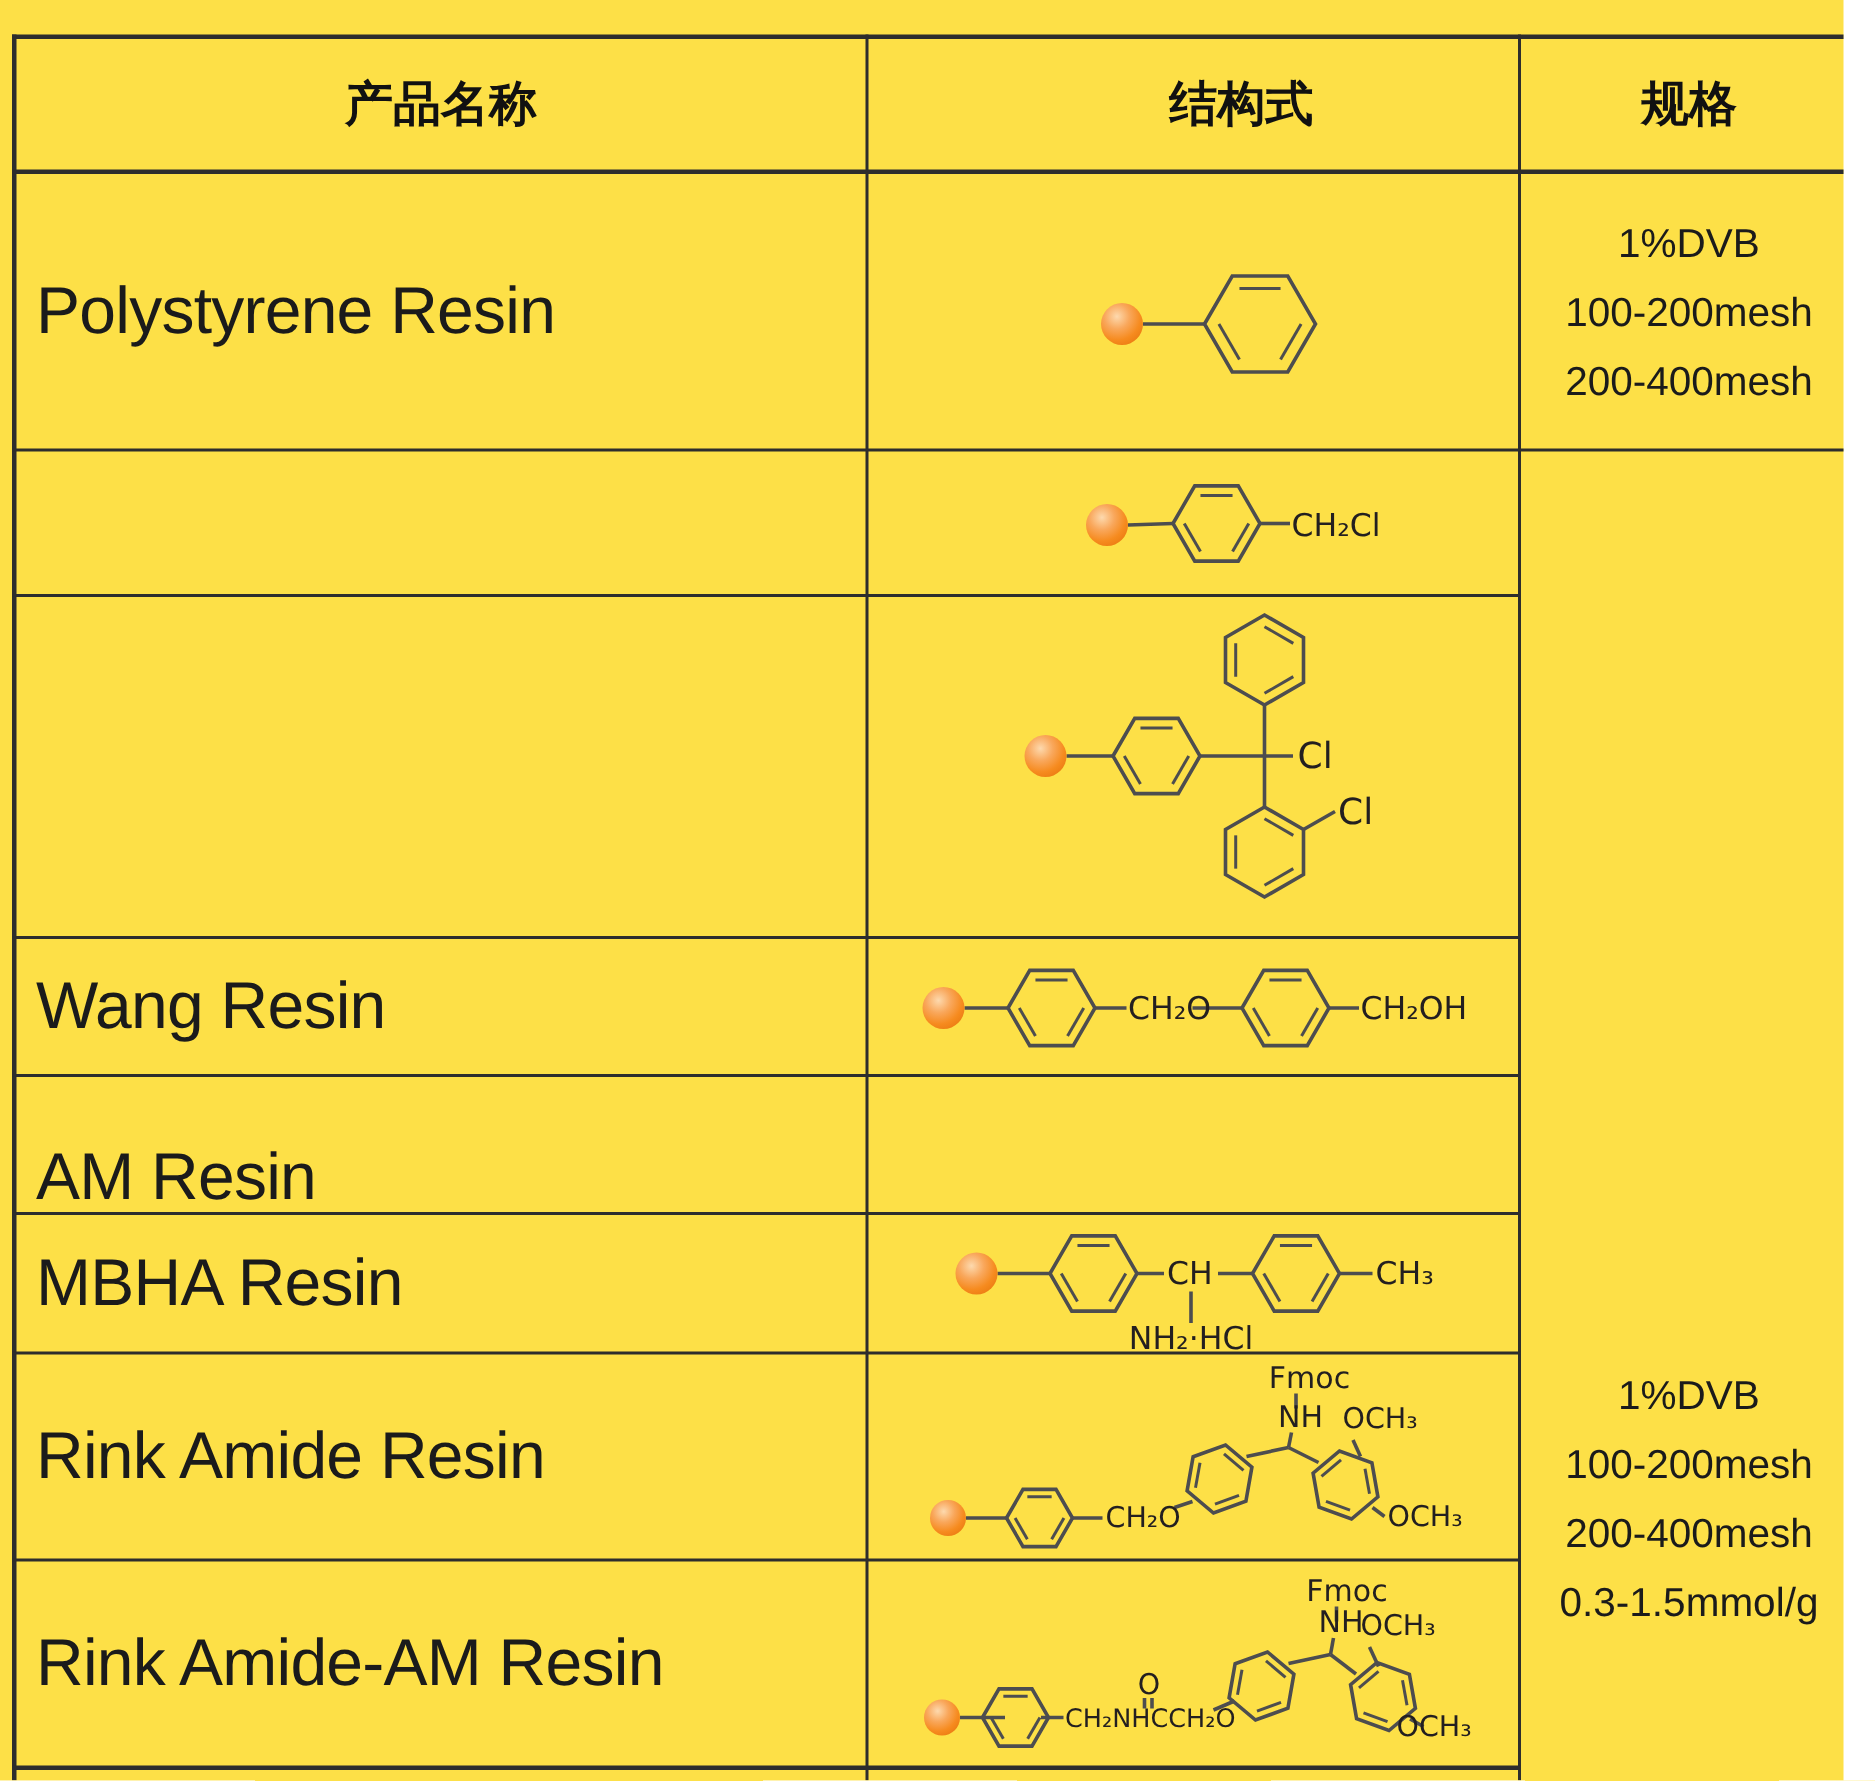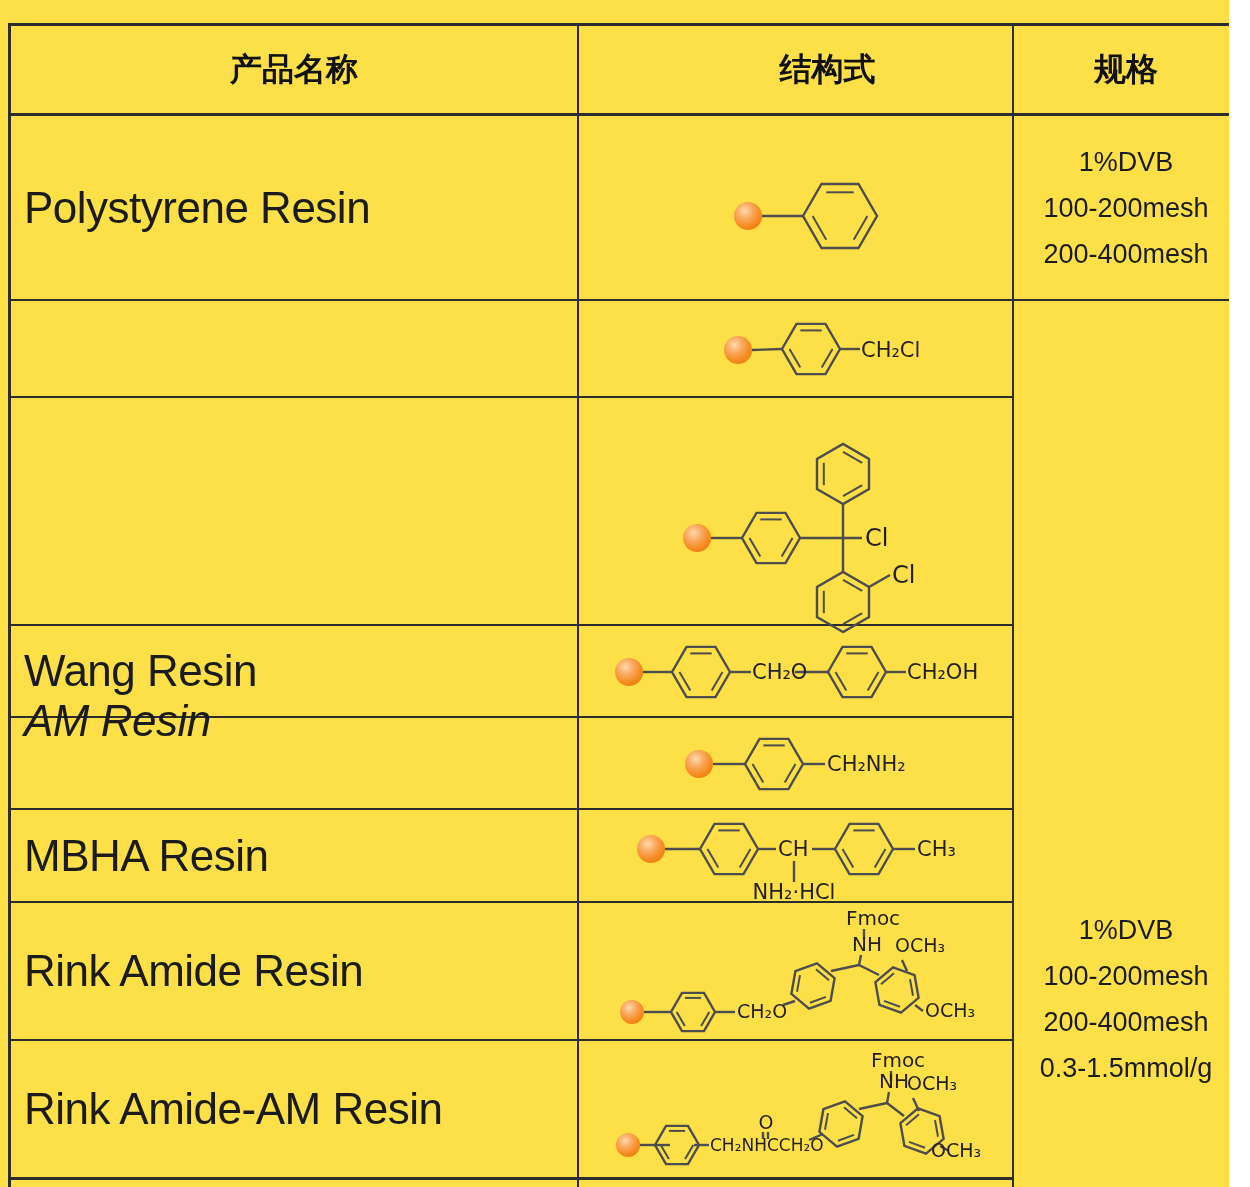--- a/index.html
+++ b/index.html
@@ -34,21 +34,21 @@
   <div class="bl" style="left:8px;top:901px;width:1006px;height:2px;"></div>
   <div class="bl" style="left:8px;top:1039px;width:1006px;height:2px;"></div>
   <div class="bl" style="left:8px;top:1177px;width:1006px;height:3px;"></div>
 
   <div class="cell hdr" style="left:11px;top:26px;width:566px;height:87px;">产品名称</div>
   <div class="cell hdr" style="left:579px;top:26px;width:433px;height:87px;margin-left:32px;">结构式</div>
   <div class="cell hdr" style="left:1014px;top:26px;width:224px;height:87px;">规格</div>
 
   <div class="cell pname" style="left:24px;top:116px;width:545px;height:183px;">Polystyrene Resin</div>
   <div class="cell pname" style="left:24px;top:626px;width:545px;height:90px;">Wang Resin</div>
-  <div class="cell pname" style="left:24px;top:676px;width:545px;height:90px;font-style:italic;">AM Resin</div>
+  <div class="cell pname" style="left:24px;top:740px;width:545px;height:90px;">AM Resin</div>
   <div class="cell pname" style="left:24px;top:810px;width:545px;height:91px;">MBHA Resin</div>
   <div class="cell pname" style="left:24px;top:903px;width:545px;height:136px;text-align:center;">Rink Amide Resin</div>
   <div class="cell pname" style="left:24px;top:1041px;width:545px;height:136px;">Rink Amide-AM Resin</div>
 
   <div class="structwrap" style="left:579px;top:116px;">
     <svg class="struct" width="433" height="183" viewBox="0 0 433 183">
         <line x1="183" y1="100" x2="224" y2="100" stroke="#4d4d4f" stroke-width="2.4"></line>
         <polygon points="224.0,100.0 242.5,68.0 279.5,68.0 298.0,100.0 279.5,132.0 242.5,132.0" fill="none" stroke="#4d4d4f" stroke-width="2.4"></polygon>
         <line x1="247.3" y1="76.3" x2="274.7" y2="76.3" stroke="#4d4d4f" stroke-width="2"></line>
         <line x1="288.4" y1="100.0" x2="274.7" y2="123.7" stroke="#4d4d4f" stroke-width="2"></line>
@@ -77,21 +77,21 @@
             <stop offset="0%" stop-color="#fdd9ae"></stop>
             <stop offset="40%" stop-color="#f9a75b"></stop>
             <stop offset="75%" stop-color="#f68b1f"></stop>
             <stop offset="100%" stop-color="#ec7c12"></stop>
           </radialGradient>
         </defs>
         <circle cx="135" cy="49" r="14" fill="url(#beadgrad1)"></circle>
         <text x="258" y="56" font-size="21" text-anchor="start" fill="#231f20">CH₂Cl</text>
       </svg>
     </div>
-  <div class="structwrap" style="left:579px;top:422px;border-radius:21px;">
+  <div class="structwrap" style="left:579px;top:388px;border-radius:21px;">
     <svg class="struct" width="433" height="226" viewBox="0 0 433 226">
         <line x1="132" y1="116" x2="163" y2="116" stroke="#4d4d4f" stroke-width="2.4"></line>
         <line x1="221" y1="116" x2="283" y2="116" stroke="#4d4d4f" stroke-width="2.4"></line>
         <line x1="264" y1="116" x2="264" y2="82" stroke="#4d4d4f" stroke-width="2.4"></line>
         <line x1="264" y1="116" x2="264" y2="150" stroke="#4d4d4f" stroke-width="2.4"></line>
         <line x1="290" y1="165" x2="311" y2="153" stroke="#4d4d4f" stroke-width="2.4"></line>
         <polygon points="163.0,116.0 177.5,90.9 206.5,90.9 221.0,116.0 206.5,141.1 177.5,141.1" fill="none" stroke="#4d4d4f" stroke-width="2.4"></polygon>
         <line x1="181.3" y1="97.4" x2="202.7" y2="97.4" stroke="#4d4d4f" stroke-width="2"></line>
         <line x1="213.5" y1="116.0" x2="202.7" y2="134.6" stroke="#4d4d4f" stroke-width="2"></line>
         <line x1="181.3" y1="134.6" x2="170.5" y2="116.0" stroke="#4d4d4f" stroke-width="2"></line>
@@ -134,40 +134,20 @@
           <radialGradient id="beadgrad3" cx="38%" cy="32%" r="75%">
             <stop offset="0%" stop-color="#fdd9ae"></stop>
             <stop offset="40%" stop-color="#f9a75b"></stop>
             <stop offset="75%" stop-color="#f68b1f"></stop>
             <stop offset="100%" stop-color="#ec7c12"></stop>
           </radialGradient>
         </defs>
         <circle cx="50" cy="46" r="14" fill="url(#beadgrad3)"></circle>
         <text x="173" y="53" font-size="21" text-anchor="start" fill="#231f20">CH₂O</text>
         <text x="328" y="53" font-size="21" text-anchor="start" fill="#231f20">CH₂OH</text>
-      </svg>
-    </div>
-  <div class="structwrap" style="left:579px;top:718px;">
-    <svg class="struct" width="433" height="90" viewBox="0 0 433 90">
-        <line x1="134" y1="46" x2="166" y2="46" stroke="#4d4d4f" stroke-width="2.4"></line>
-        <line x1="224" y1="46" x2="246" y2="46" stroke="#4d4d4f" stroke-width="2.4"></line>
-        <polygon points="166.0,46.0 180.5,20.9 209.5,20.9 224.0,46.0 209.5,71.1 180.5,71.1" fill="none" stroke="#4d4d4f" stroke-width="2.4"></polygon>
-        <line x1="184.3" y1="27.4" x2="205.7" y2="27.4" stroke="#4d4d4f" stroke-width="2"></line>
-        <line x1="216.5" y1="46.0" x2="205.7" y2="64.6" stroke="#4d4d4f" stroke-width="2"></line>
-        <line x1="184.3" y1="64.6" x2="173.5" y2="46.0" stroke="#4d4d4f" stroke-width="2"></line>
-        <defs>
-          <radialGradient id="beadgrad4" cx="38%" cy="32%" r="75%">
-            <stop offset="0%" stop-color="#fdd9ae"></stop>
-            <stop offset="40%" stop-color="#f9a75b"></stop>
-            <stop offset="75%" stop-color="#f68b1f"></stop>
-            <stop offset="100%" stop-color="#ec7c12"></stop>
-          </radialGradient>
-        </defs>
-        <circle cx="120" cy="46" r="14" fill="url(#beadgrad4)"></circle>
-        <text x="248" y="53" font-size="21" text-anchor="start" fill="#231f20">CH₂NH₂</text>
       </svg>
     </div>
   <div class="structwrap" style="left:579px;top:810px;">
     <svg class="struct" width="433" height="91" viewBox="0 0 433 91">
         <line x1="86" y1="39" x2="121" y2="39" stroke="#4d4d4f" stroke-width="2.4"></line>
         <line x1="179" y1="39" x2="197" y2="39" stroke="#4d4d4f" stroke-width="2.4"></line>
         <line x1="233" y1="39" x2="256" y2="39" stroke="#4d4d4f" stroke-width="2.4"></line>
         <line x1="314" y1="39" x2="336" y2="39" stroke="#4d4d4f" stroke-width="2.4"></line>
         <line x1="215" y1="51" x2="215" y2="72" stroke="#4d4d4f" stroke-width="2.4"></line>
         <polygon points="121.0,39.0 135.5,13.9 164.5,13.9 179.0,39.0 164.5,64.1 135.5,64.1" fill="none" stroke="#4d4d4f" stroke-width="2.4"></polygon>

